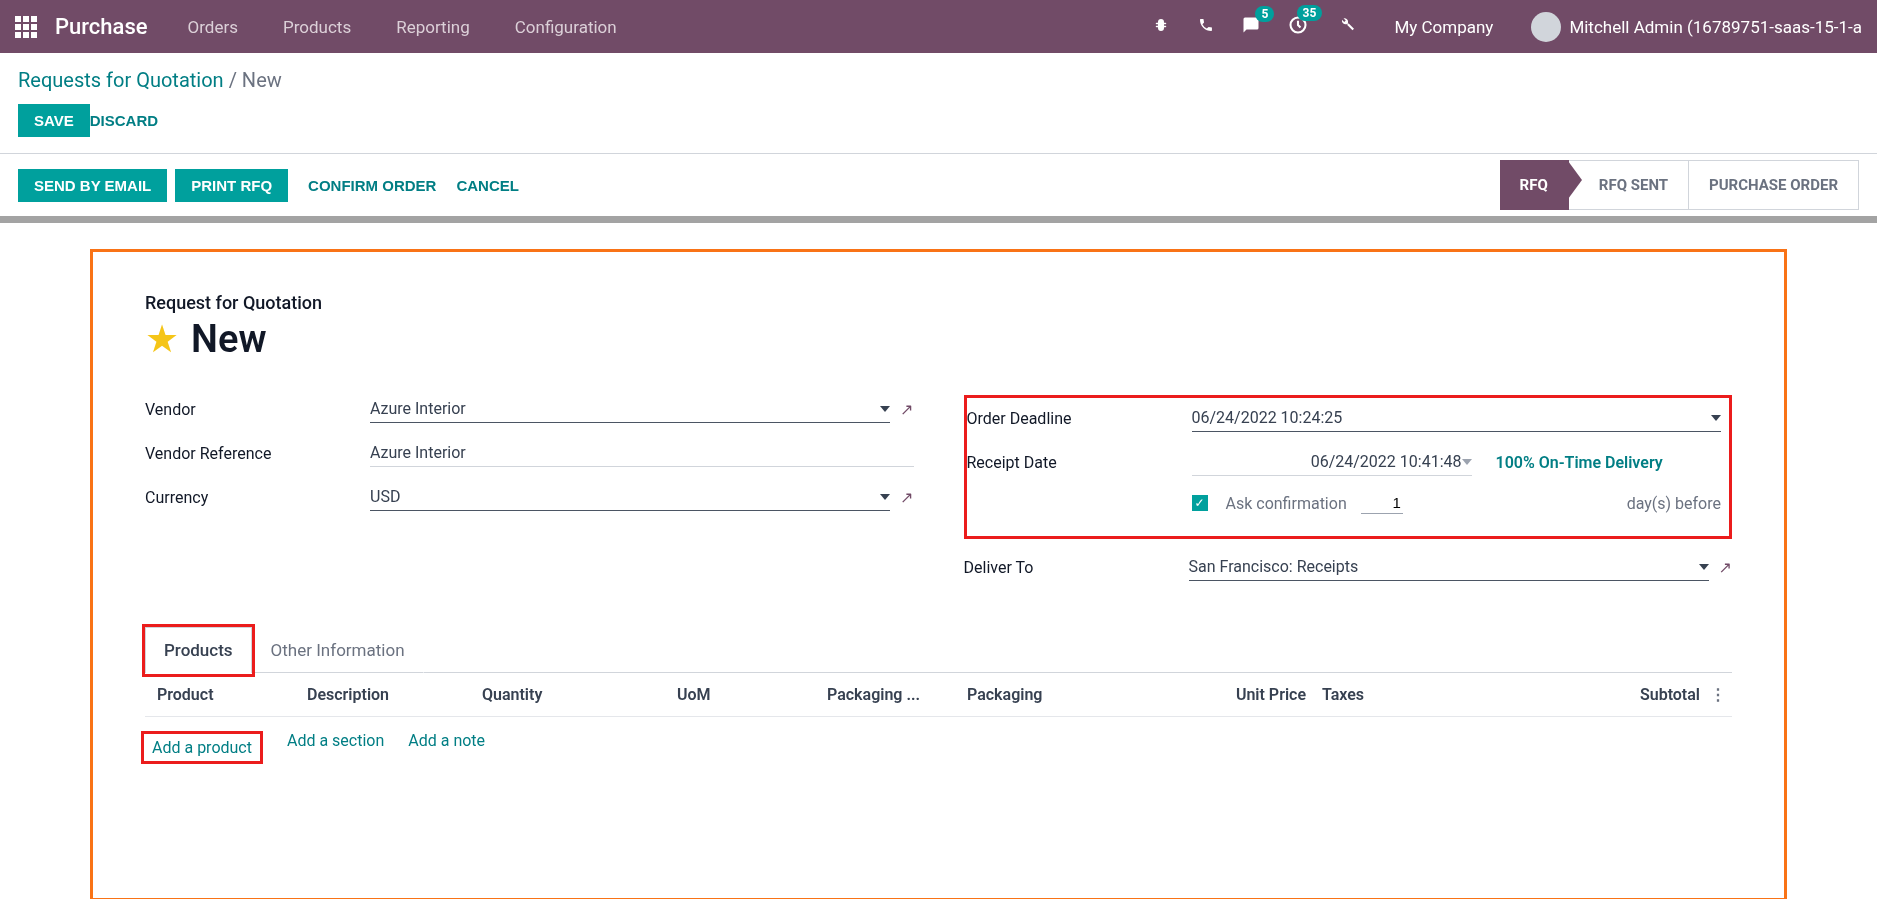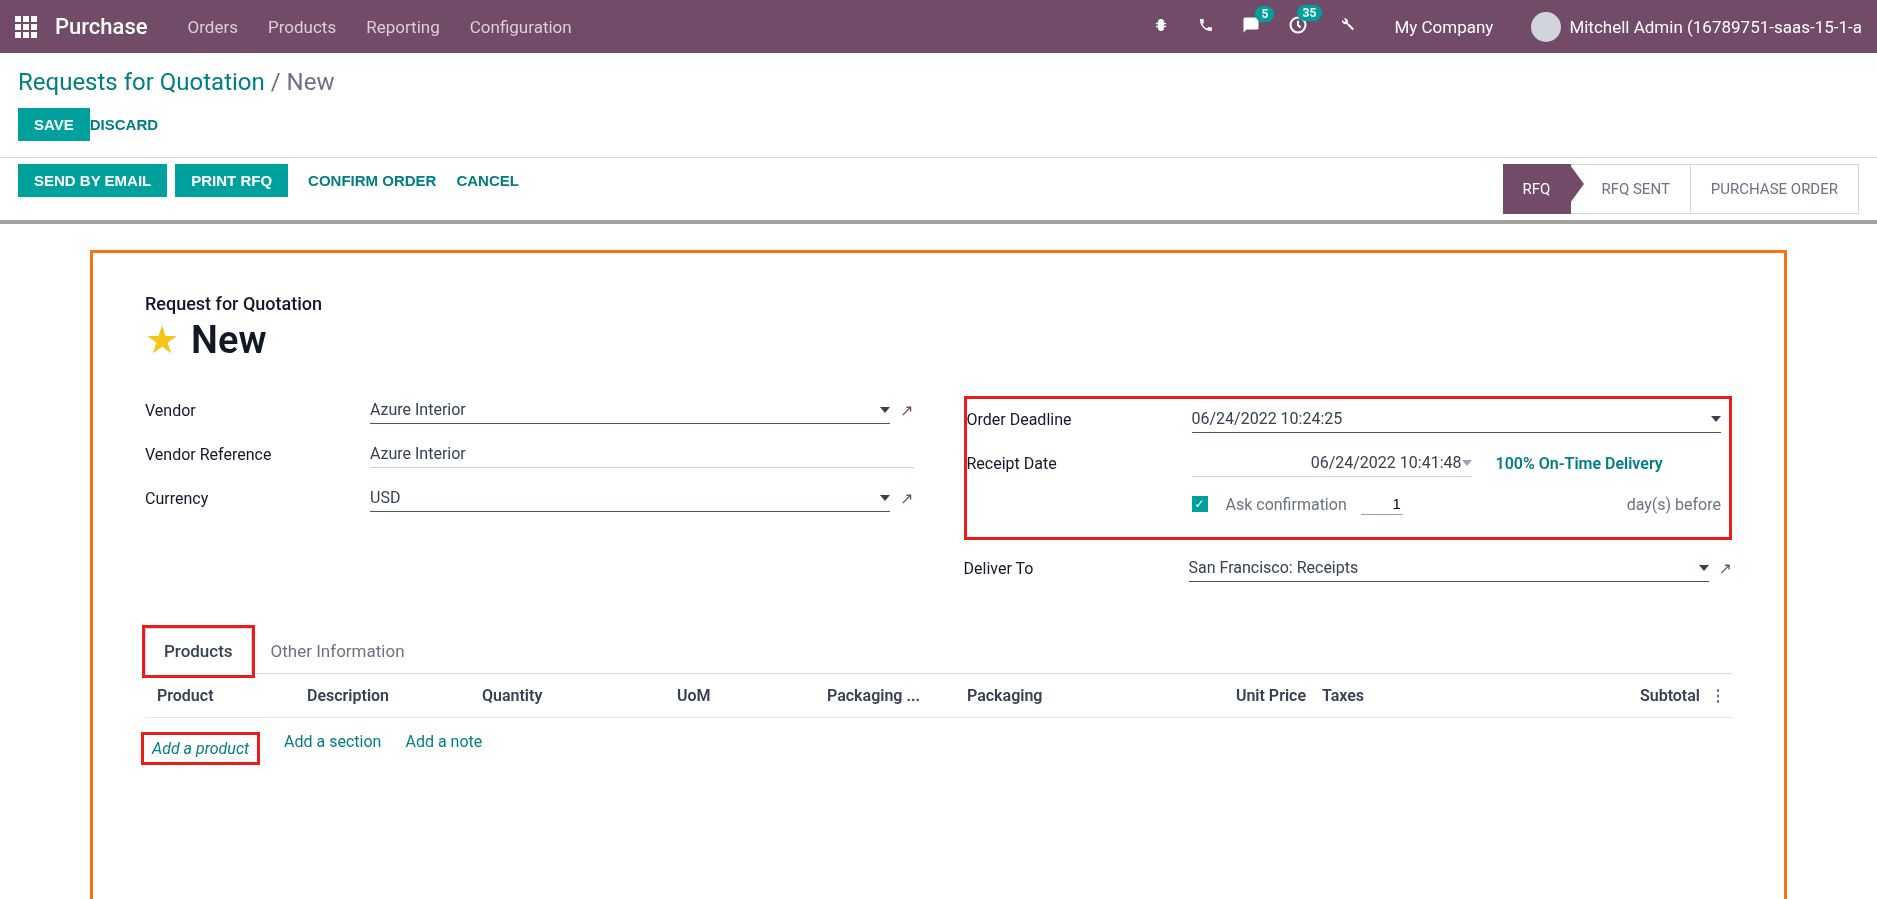--- a/index.html
+++ b/index.html
@@ -1,39 +1,39 @@
 <!DOCTYPE html>
 <html><head>
 <meta charset="utf-8">
 <style>
 * { box-sizing: border-box; margin: 0; padding: 0; }
 body { font-family: -apple-system, BlinkMacSystemFont, "Segoe UI", Roboto, sans-serif; background: #fff; color: #374151; width: 1877px; }
 .topbar { background: #714B67; height: 53px; display: flex; align-items: center; color: #fff; padding: 0 15px; }
 .apps-icon { display: grid; grid-template-columns: repeat(3,6px); grid-template-rows: repeat(3,6px); gap: 2px; margin-right: 18px; cursor: pointer; }
 .apps-icon span { background: #fff; width: 6px; height: 6px; }
 .app-title { font-size: 22px; font-weight: 500; margin-right: 40px; }
-.top-menu { display: flex; gap: 30px; }
+.top-menu { display: flex; gap: 45px; }
 .top-menu a { color: #dcd0d8; font-size: 17px; cursor: pointer; }
 .systray { margin-left: auto; display: flex; align-items: center; gap: 28px; }
 .systray-ico { color: #fff; font-size: 16px; cursor: pointer; position: relative; }
 .badge { position: absolute; top: -10px; right: -14px; background: #00A09D; color: #fff; font-size: 12px; font-weight: 700; border-radius: 10px; padding: 1px 6px; }
 .company-name { color: #fff; font-size: 17px; margin-left: 12px; }
 .avatar { width: 30px; height: 30px; border-radius: 50%; background: #d1d5db; display: inline-block; margin-left: 10px; }
 .user-name { color: #fff; font-size: 17px; margin-left: 8px; }
 .breadcrumb-bar { padding: 15px 18px 16px; }
-.breadcrumb { font-size: 24px; }
+.breadcrumb { font-size: 20px; }
 .breadcrumb a { color: #017E84; }
 .breadcrumb .sep, .breadcrumb .cur { color: #6b7280; }
 .btn-row { display: flex; align-items: center; margin-top: 12px; }
 .btn-primary { background: #00A09D; color: #fff; border: none; padding: 8px 16px; font-size: 15px; font-weight: 700; cursor: pointer; }
 .btn-link { color: #017E84; font-size: 15px; font-weight: 600; border: none; background: none; cursor: pointer; }
-.statusbar { border-top: 1px solid #d1d5db; border-bottom: 4px solid #a3a3a3; display: flex; align-items: flex-start; padding: 6px 18px; }
+.statusbar { border-top: 1px solid #d1d5db; border-bottom: 7px solid #a3a3a3; display: flex; align-items: center; padding: 6px 18px; }
 .status-btns { display: flex; gap: 8px; align-items: center; }
 .status-steps { margin-left: auto; display: flex; }
-.step { position: relative; padding: 15px 20px; font-size: 15px; font-weight: 400; color: #6b7280; border: 1px solid #d1d5db; border-left: none; background: #fff; }
+.step { position: relative; padding: 15px 20px; font-size: 15px; font-weight: 700; color: #6b7280; border: 1px solid #d1d5db; border-left: none; background: #fff; }
 .step.active { background: #714B67; color: #fff; border-color: #714B67; }
 .step.active::after { content: ""; position: absolute; right: -14px; top: 0; border-left: 14px solid #714B67; border-top: 19px solid transparent; border-bottom: 19px solid transparent; z-index: 2; }
 .step:not(:first-child)::before { content: ""; position: absolute; left: -1px; top: 0; border-left: 14px solid #fff; border-top: 19px solid transparent; border-bottom: 19px solid transparent; display:none; }
 .form-wrap { padding: 26px 90px; }
 .form-sheet { border: 3px solid #f97316; padding: 40px 52px; }
 .form-title-label { font-size: 18px; color: #111827; font-weight: 500; }
 .form-title-row { display: flex; align-items: center; gap: 12px; margin-top: 4px; margin-bottom: 34px; }
 .star { color: #F5C518; font-size: 38px; }
 .form-title { font-size: 38px; font-weight: 600; color: #111827; }
 .form-cols { display: flex; gap: 50px; }
@@ -57,21 +57,21 @@
 .tab.redrect { position: relative; }
 .tab.redrect::after { content: ""; position: absolute; inset: -4px; border: 3px solid #eb1c1c; pointer-events: none; }
 .tabs-rest { flex: 1; border-bottom: 1px solid #d1d5db; }
 .grid { display: flex; border-bottom: 1px solid #e5e7eb; padding: 12px 4px; font-weight: 600; font-size: 16px; color: #374151; }
 .grid .c { padding: 0 8px; }
 .c1 { width: 150px; } .c2 { width: 175px; } .c3 { width: 195px; text-align: left; } .c4 { width: 150px; text-align: left; }
 .c5 { width: 140px; } .c6 { width: 175px; } .c7 { width: 180px; text-align: right; } .c8 { width: 200px; text-align: left; } .c9 { flex:1; text-align: right; }
 .kebab { width: 20px; text-align: center; color: #6b7280; cursor: pointer; }
 .add-row { display: flex; gap: 24px; padding: 14px 4px; font-size: 16px; }
 .add-row a { color: #017E84; cursor: pointer; }
-.add-product-box { border: 3px solid #eb1c1c; padding: 4px 8px; margin-left: -8px; font-style: italic; }
+.add-product-box { border: 3px solid #eb1c1c; padding: 4px 8px; margin-left: -8px; }
 </style>
 </head>
 <body>
 
 <div class="topbar">
   <div class="apps-icon">
     <span></span>
       <span></span>
       <span></span>
       <span></span>

